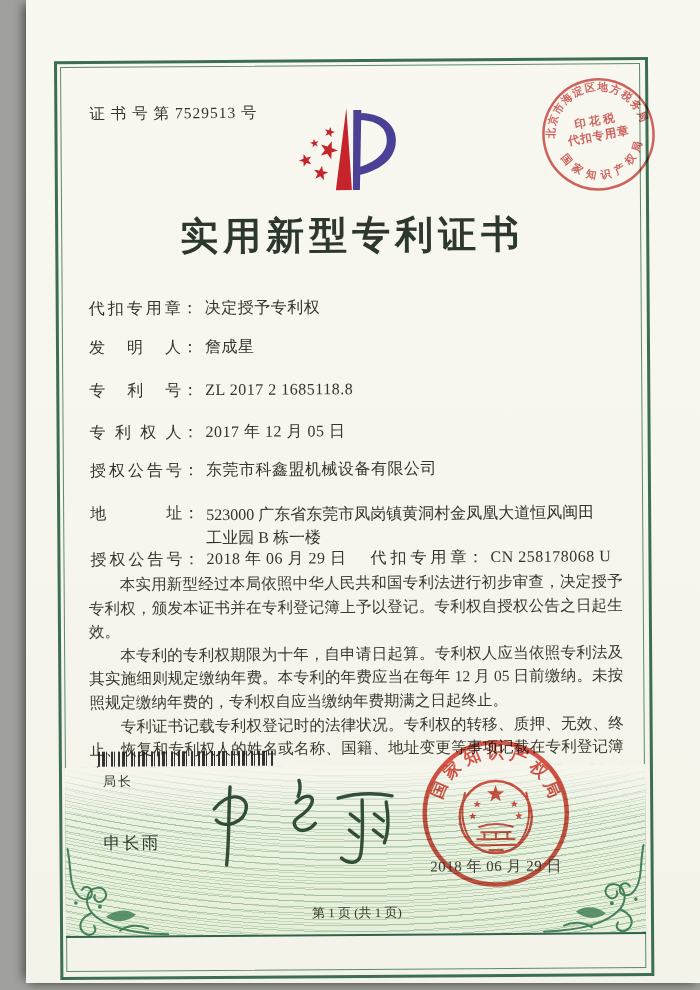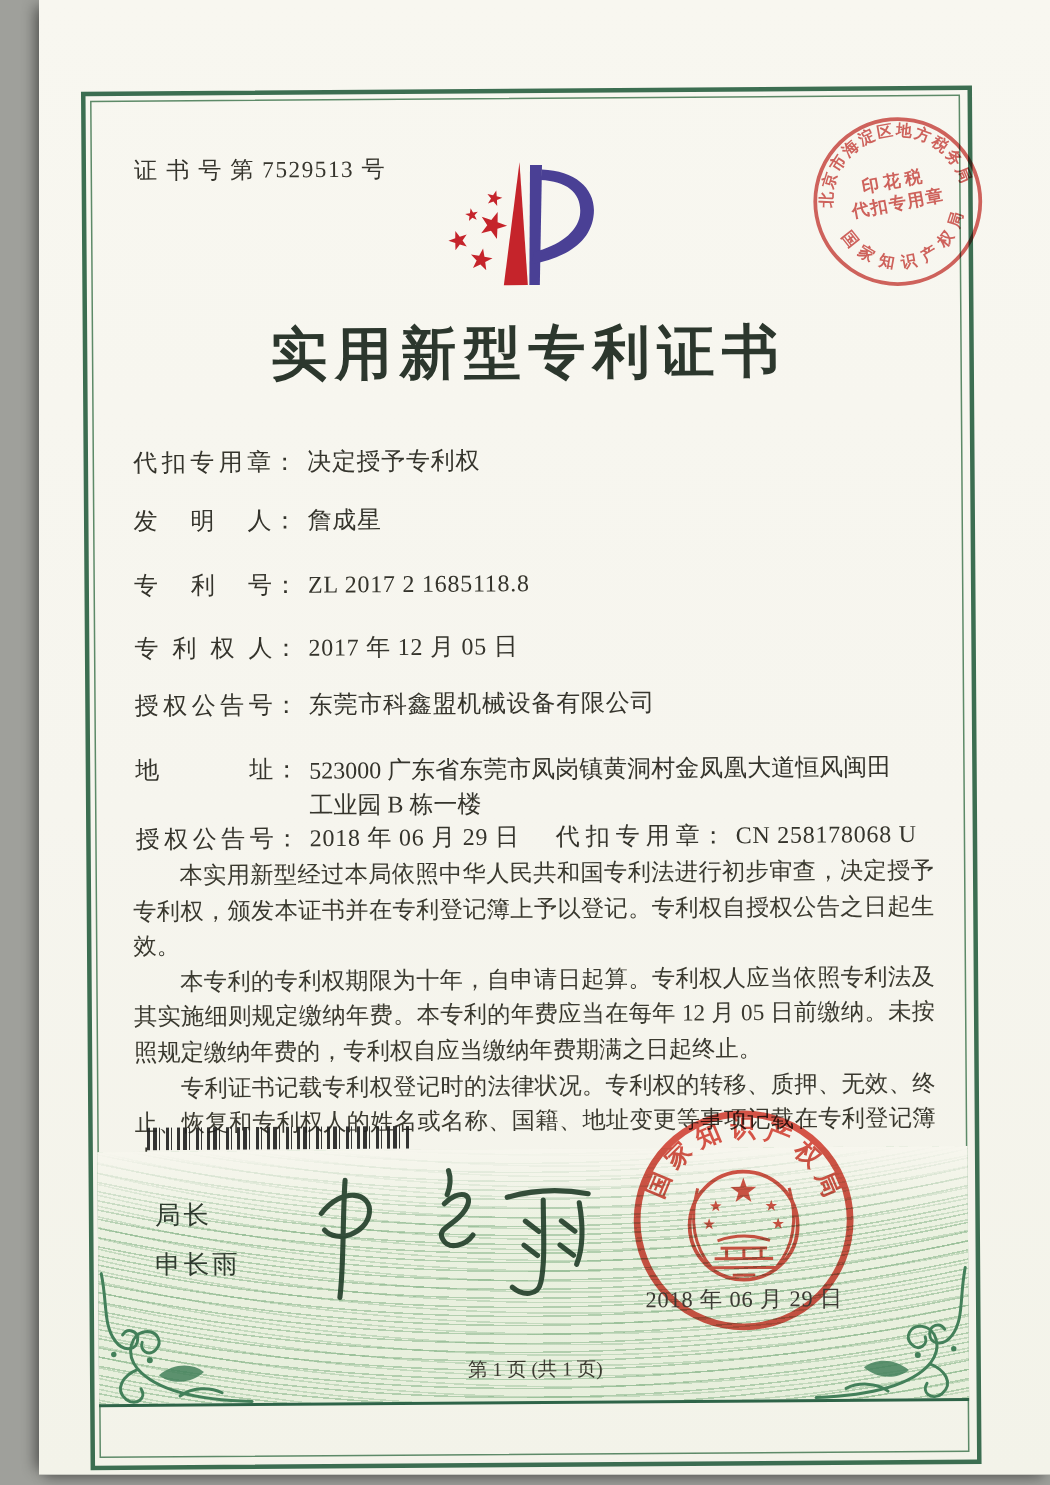--- a/index.html
+++ b/index.html
@@ -51,21 +51,21 @@
 
   .barcode{
     left:70px;top:750px;width:176px;height:15px;z-index:4;opacity:.9;
     background:repeating-linear-gradient(90deg,
       #1e1e1e 0 2px,rgba(0,0,0,0) 2px 4px,
       #1e1e1e 4px 7px,rgba(0,0,0,0) 7px 8px,
       #1e1e1e 8px 9px,rgba(0,0,0,0) 9px 13px,
       #1e1e1e 13px 15px,rgba(0,0,0,0) 15px 16px,
       #1e1e1e 16px 17px,rgba(0,0,0,0) 17px 20px);
   }
-  .sig-title{left:75px;top:797px;font-size:17px;color:#2f3b2f;z-index:4;letter-spacing:2px;}
+  .sig-title{left:75px;top:771px;font-size:13px;color:#2f3b2f;z-index:4;letter-spacing:2px;}
   .sig-name{left:75px;top:830px;font-size:17px;color:#2f3b2f;z-index:4;letter-spacing:2px;}
   .signature{left:172px;top:772px;z-index:5;}
   .seal{left:380px;top:727px;z-index:5;mix-blend-mode:multiply;}
   .seal-date{left:380px;top:858px;width:175px;text-align:center;font-size:15px;
              color:#3b3a33;z-index:6;letter-spacing:.5px;white-space:nowrap;}
   .footer{left:31px;top:904px;width:594px;text-align:center;font-size:13px;color:#3a392f;z-index:6;}
 
   .tax-stamp{left:509px;top:70px;z-index:7;mix-blend-mode:multiply;opacity:.82;}
   svg text{font-family:"Liberation Serif","DejaVu Serif",serif;}
 </style>

